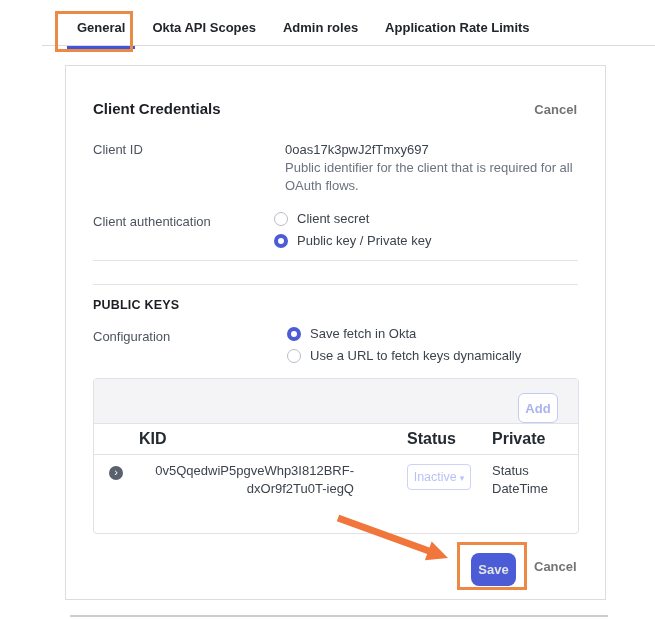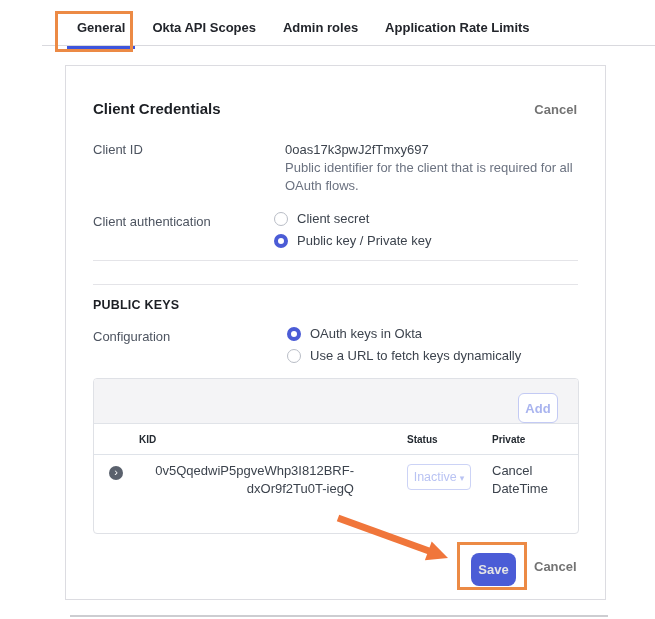--- a/index.html
+++ b/index.html
@@ -37,21 +37,21 @@
     border:1px solid #dfe1e6;border-radius:4px;background:#fff;
   }
   .keys-head{position:relative;height:44px;background:#f4f4f6;border-bottom:1px solid #e0e3e8;border-radius:3px 3px 0 0;}
   .btn-add{
     position:absolute;right:20px;top:14px;width:40px;height:30px;box-sizing:border-box;
     background:#fff;border:1px solid #c3caf4;border-radius:6px;color:#a9b4ef;font-weight:700;
     font-size:13px;cursor:pointer;font-family:inherit;
   }
   .tgrid{display:grid;grid-template-columns:45px 268px 83px auto;}
   .thead-row{height:30px;align-items:center;border-bottom:1px solid #dfe3e9;}
-  .th{font-size:10px;font-weight:700;color:#242a31;}
+  .th{font-size:16px;font-weight:700;color:#242a31;}
   .trow{padding-top:7px;}
   .expander{
     width:14px;height:14px;border-radius:50%;background:#5a616d;color:#fff;margin-left:15px;margin-top:4px;
     font-size:11px;line-height:13px;text-align:center;cursor:pointer;
   }
   .kid-cell{width:215px;line-height:18px;color:#3c434d;word-wrap:break-word;text-align:right;}
   .btn-inactive{
     width:64px;height:26px;box-sizing:border-box;background:#fff;border:1px solid #ccd3f6;border-radius:4px;
     color:#b9c3f3;font-size:12.5px;font-family:inherit;cursor:pointer;padding:0 4px;margin-top:2px;
   }
@@ -107,21 +107,21 @@
 
   <div class="abs divider" style="top:194px;"></div>
   <div class="abs divider" style="top:218px;"></div>
 
   <div class="abs upcase-title" style="left:27px;top:232px;">PUBLIC KEYS</div>
 
   <div class="abs label" style="left:27px;top:263px;">Configuration</div>
   <div class="abs" style="left:221px;top:260px;">
     <div class="radio-row">
       <span class="radio on"></span>
-      <span class="value">OAuth keys in Okta</span>
+      <span class="value">Save fetch in Okta</span>
     </div>
     <div class="radio-row">
       <span class="radio"></span>
       <span class="value">Use a URL to fetch keys dynamically</span>
     </div>
   </div>
 
   <div class="keys-table">
     <div class="keys-head">
       <button class="btn-add">Add</button>
@@ -133,21 +133,21 @@
       <div class="th" style="padding-left:2px;">Private</div>
     </div>
     <div class="tgrid trow">
       <div>
         <div class="expander">›</div>
       </div>
       <div class="kid-cell">0v5QqedwiP5pgveWhp3I812BRF-dxOr9f2Tu0T-iegQ</div>
       <div>
         <button class="btn-inactive"><span>Inactive</span><span class="caret">▾</span></button>
       </div>
-      <div class="created-cell">Cancel DateTime</div>
+      <div class="created-cell">Status DateTime</div>
     </div>
   </div>
 
   <button class="btn-save">Save</button>
   <a class="abs link footer-cancel">Cancel</a>
 </div>
 
 <div class="anno-box anno-general"></div>
 <div class="anno-box anno-save"></div>
 <svg class="anno-arrow" width="135" height="70" viewBox="0 0 135 70">

